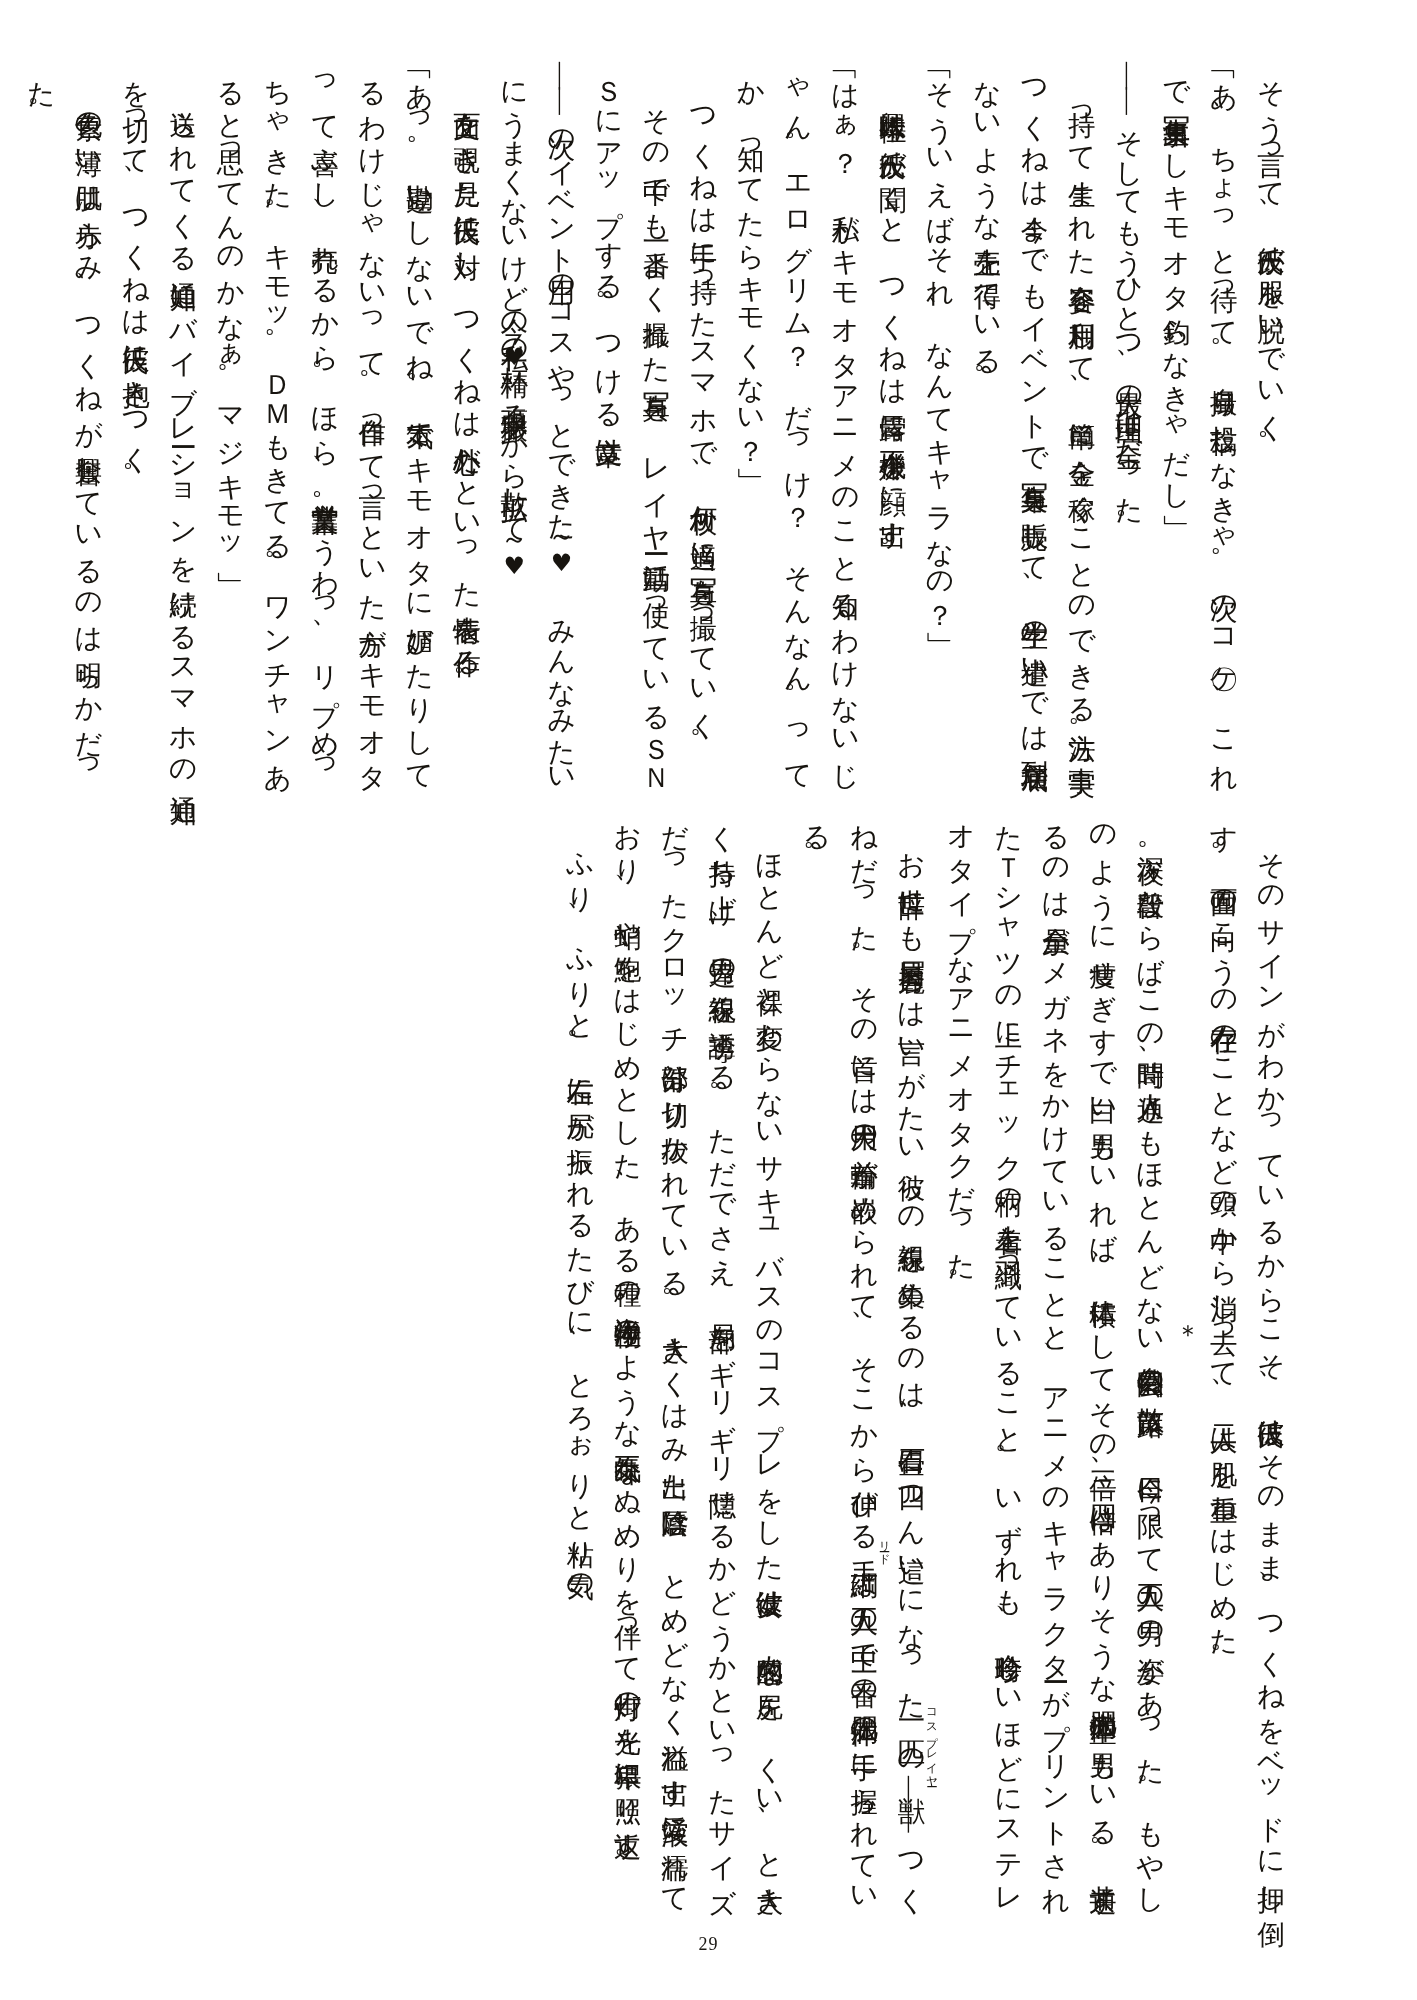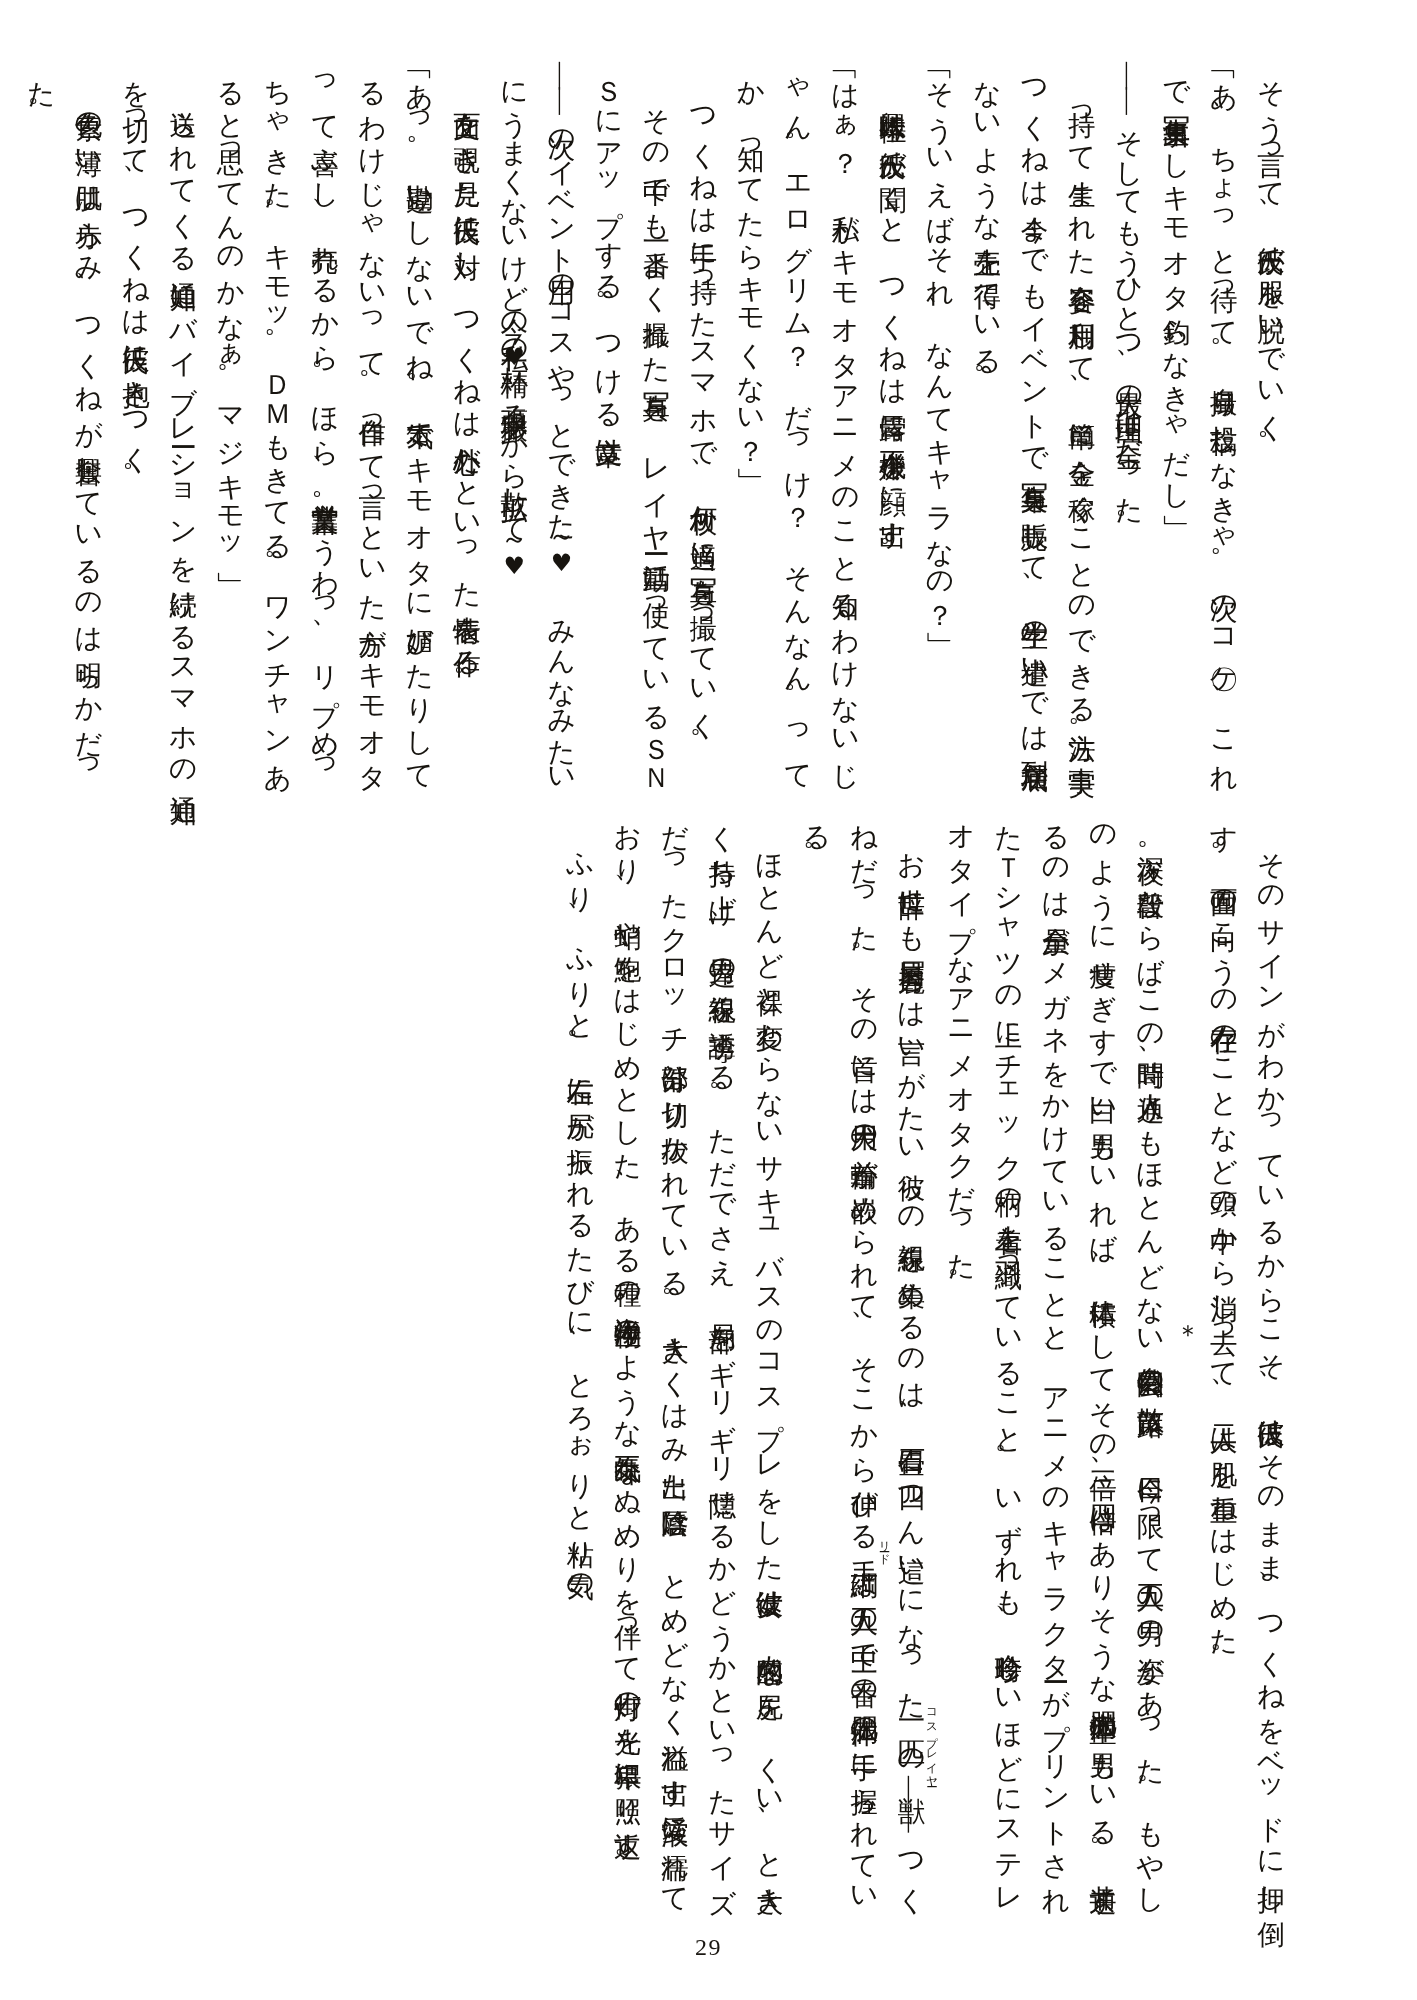--- a/index.html
+++ b/index.html
@@ -96,21 +96,21 @@
     font-family: "Liberation Serif", "DejaVu Serif", serif;
   }
 
   
   #folio {
     position: absolute;
     left: 0;
     right: 0;
     top: 1934px;
     text-align: center;
-    font-size: 24px;
+    font-size: 18px;
     letter-spacing: 0.06em;
     color: #1a1712;
     font-family: "Liberation Serif", "DejaVu Serif", serif;
   }
 </style>
 </head>
 <body>
 
 <div id="page">
 

